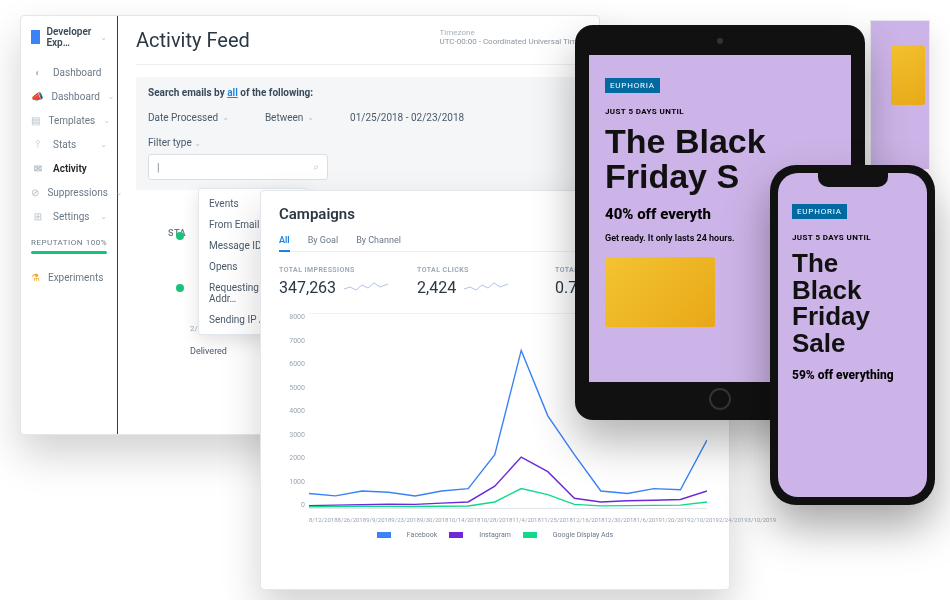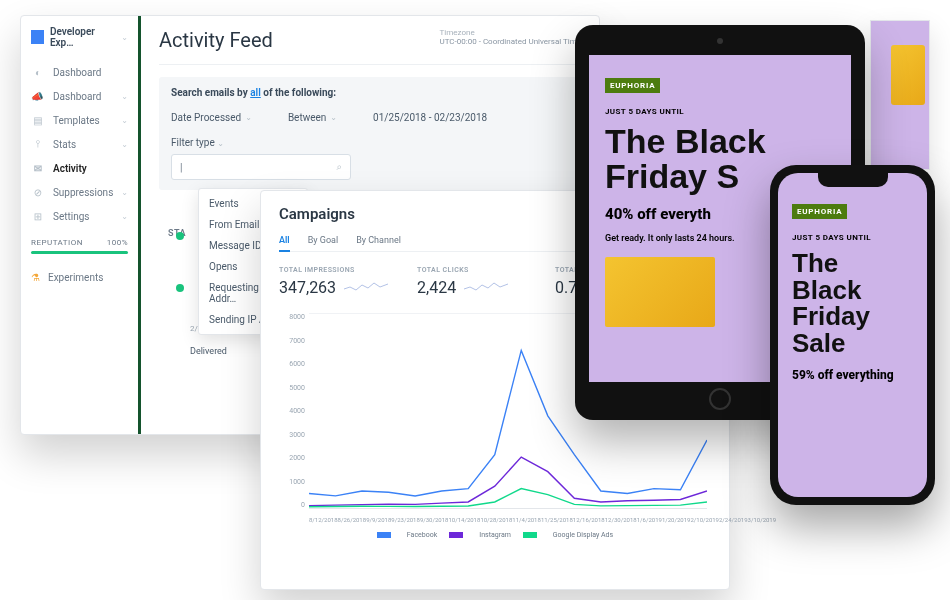--- a/index.html
+++ b/index.html
@@ -1,20 +1,20 @@
 <!DOCTYPE html>
 <html><head>
 <meta charset="utf-8">
 <style>
   *{box-sizing:border-box;margin:0;padding:0;font-family:-apple-system,BlinkMacSystemFont,"Segoe UI",Roboto,sans-serif}
   body{width:950px;height:600px;background:#fff;position:relative;overflow:hidden}
   .panel{position:absolute;background:#fff;border:1px solid #e3e6ea;border-radius:4px;box-shadow:0 20px 40px rgba(0,0,0,.18)}
   
   .af{left:20px;top:15px;width:580px;height:420px;display:flex}
-  .af-side{width:120px;border-right:3px solid #14532d;padding:10px 0}
+  .af-side{width:97px;border-right:1px solid #14532d;padding:10px 0}
   .af-brand{display:flex;align-items:center;gap:6px;padding:0 10px 12px}
   .af-logo{width:14px;height:14px;background:#3b82f6}
   .af-brand-txt{font-size:10px;color:#3a4a5a;font-weight:600}
   .af-nav-item{display:flex;align-items:center;gap:8px;padding:6px 10px;font-size:10px;color:#6b7886;cursor:pointer}
   .af-nav-item.active{color:#222;font-weight:600}
   .af-nav-ico{width:14px;height:12px;color:#b6c0c9;display:flex;align-items:center;justify-content:center}
   .af-chev{margin-left:auto;color:#c3ccd4;font-size:8px}
   .af-rep{padding:10px;font-size:8px;color:#6b7886;letter-spacing:.06em}
   .af-rep-bar{height:3px;background:#19c37d;border-radius:2px;margin-top:4px}
   .af-exp{padding:8px 10px;font-size:10px;color:#6b7886;display:flex;gap:8px;align-items:center}
@@ -57,21 +57,21 @@
   .cp-plot{position:absolute;left:30px;right:4px;top:0;bottom:24px;border-top:1px solid #f0f2f5;border-bottom:1px solid #e3e6ea}
   .cp-x{position:absolute;left:30px;right:4px;bottom:10px;display:flex;justify-content:space-between;font-size:6px;color:#9aa6b2}
   .cp-legend{position:absolute;bottom:-6px;left:0;right:0;display:flex;justify-content:center;gap:12px;font-size:7px;color:#6b7886}
   .lg{display:flex;align-items:center;gap:16px}
   .sw{width:14px;height:6px}
   
   .tablet{position:absolute;left:575px;top:25px;width:290px;height:395px;background:#111;border-radius:18px;padding:30px 14px 38px;z-index:5;box-shadow:0 22px 44px rgba(0,0,0,.3)}
   .tablet-cam{position:absolute;top:13px;left:50%;width:6px;height:6px;border-radius:50%;background:#333;transform:translateX(-50%)}
   .tablet-home{position:absolute;bottom:10px;left:50%;width:22px;height:22px;border-radius:50%;border:2px solid #333;transform:translateX(-50%)}
   .screen{width:100%;height:100%;background:#cdb4e8;padding:18px 16px;overflow:hidden}
-  .badge{display:inline-block;background:#4d7c0f;color:#fff;font-size:8px;font-weight:700;letter-spacing:.1em;padding:3px 5px}
+  .badge{display:inline-block;background:#0369a1;color:#fff;font-size:8px;font-weight:400;letter-spacing:.1em;padding:3px 5px}
   .mini{font-size:8px;font-weight:700;letter-spacing:.05em;margin-top:14px}
   .hero{font-family:Arial,Helvetica,sans-serif;font-weight:900;color:#111;line-height:1.02;margin-top:8px}
   .sub{font-weight:800;margin-top:12px}
   .body{margin-top:10px;font-size:9px;font-weight:600}
   .imgph{margin-top:14px;width:110px;height:70px;background:linear-gradient(135deg,#f4c430,#e8a818);border-radius:2px}
   .phone{position:absolute;left:770px;top:165px;width:165px;height:340px;background:#111;border-radius:26px;padding:8px;z-index:6;box-shadow:0 22px 44px rgba(0,0,0,.35)}
   .phone-notch{position:absolute;top:8px;left:50%;transform:translateX(-50%);width:70px;height:14px;background:#111;border-radius:0 0 10px 10px;z-index:2}
   .phone .screen{border-radius:20px;padding:26px 14px}
   .bgcard{position:absolute;left:870px;top:20px;width:60px;height:150px;background:#cdb4e8;border:1px solid #e3e6ea;box-shadow:0 12px 28px rgba(0,0,0,.12);z-index:1}
   .bgcard::after{content:"";position:absolute;right:4px;top:24px;width:34px;height:60px;background:linear-gradient(135deg,#f4c430,#e8a818);border-radius:3px}

